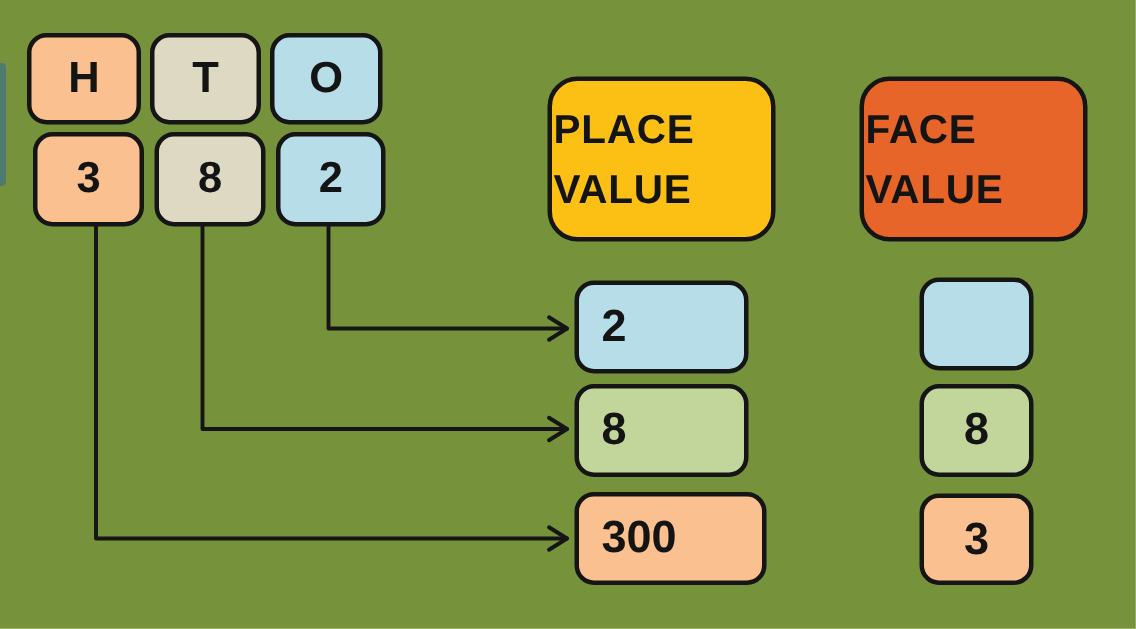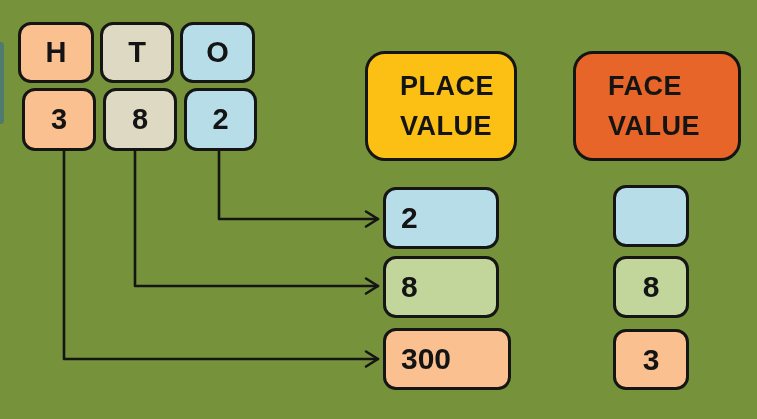--- a/index.html
+++ b/index.html
@@ -16,21 +16,21 @@
   .r20{border-radius:20px;}
   .peach{background:#FAC090;}
   .tan{background:#DDD9C3;}
   .blue{background:#B6DDE8;}
   .green{background:#C2D69B;}
   .gold{background:#FCC015;}
   .orange{background:#E76528;}
   .cell{font-size:29px;}
   .header{
     flex-direction:column;align-items:flex-start;justify-content:center;
-    padding-left:32px;font-size:27px;line-height:40px;letter-spacing:0.5px;
+    padding-left:1px;font-size:27px;line-height:40px;letter-spacing:0.5px;
   }
   .result{font-size:30px;}
   .left-pad{justify-content:flex-start;padding-left:15px;}
   .edge-strip{
     position:absolute;left:0;top:42px;width:4px;height:82px;
     background:#4F7A6E;border-radius:0 3px 3px 0;
   }
   svg.lines{position:absolute;left:0;top:0;pointer-events:none;}
 </style>
 </head>
@@ -57,21 +57,21 @@
     <span>8</span>
   </div>
   <div class="box r12 blue cell" style="left:184px;top:88px;width:73px;height:63px;">
     <span>2</span>
   </div>
 
   <div class="box r20 gold header" style="left:365px;top:51px;width:152px;height:110px;">
     <span>PLACE</span>
     <span>VALUE</span>
   </div>
-  <div class="box r20 orange header" style="left:573px;top:51px;width:168px;height:110px;">
+  <div class="box r20 orange header" style="left:573px;top:51px;width:152px;height:110px;">
     <span>FACE</span>
     <span>VALUE</span>
   </div>
 
   <div class="box r12 blue result left-pad" style="left:383px;top:187px;width:116px;height:62px;">
     <span>2</span>
   </div>
   <div class="box r12 green result left-pad" style="left:383px;top:256px;width:116px;height:62px;">
     <span>8</span>
   </div>

